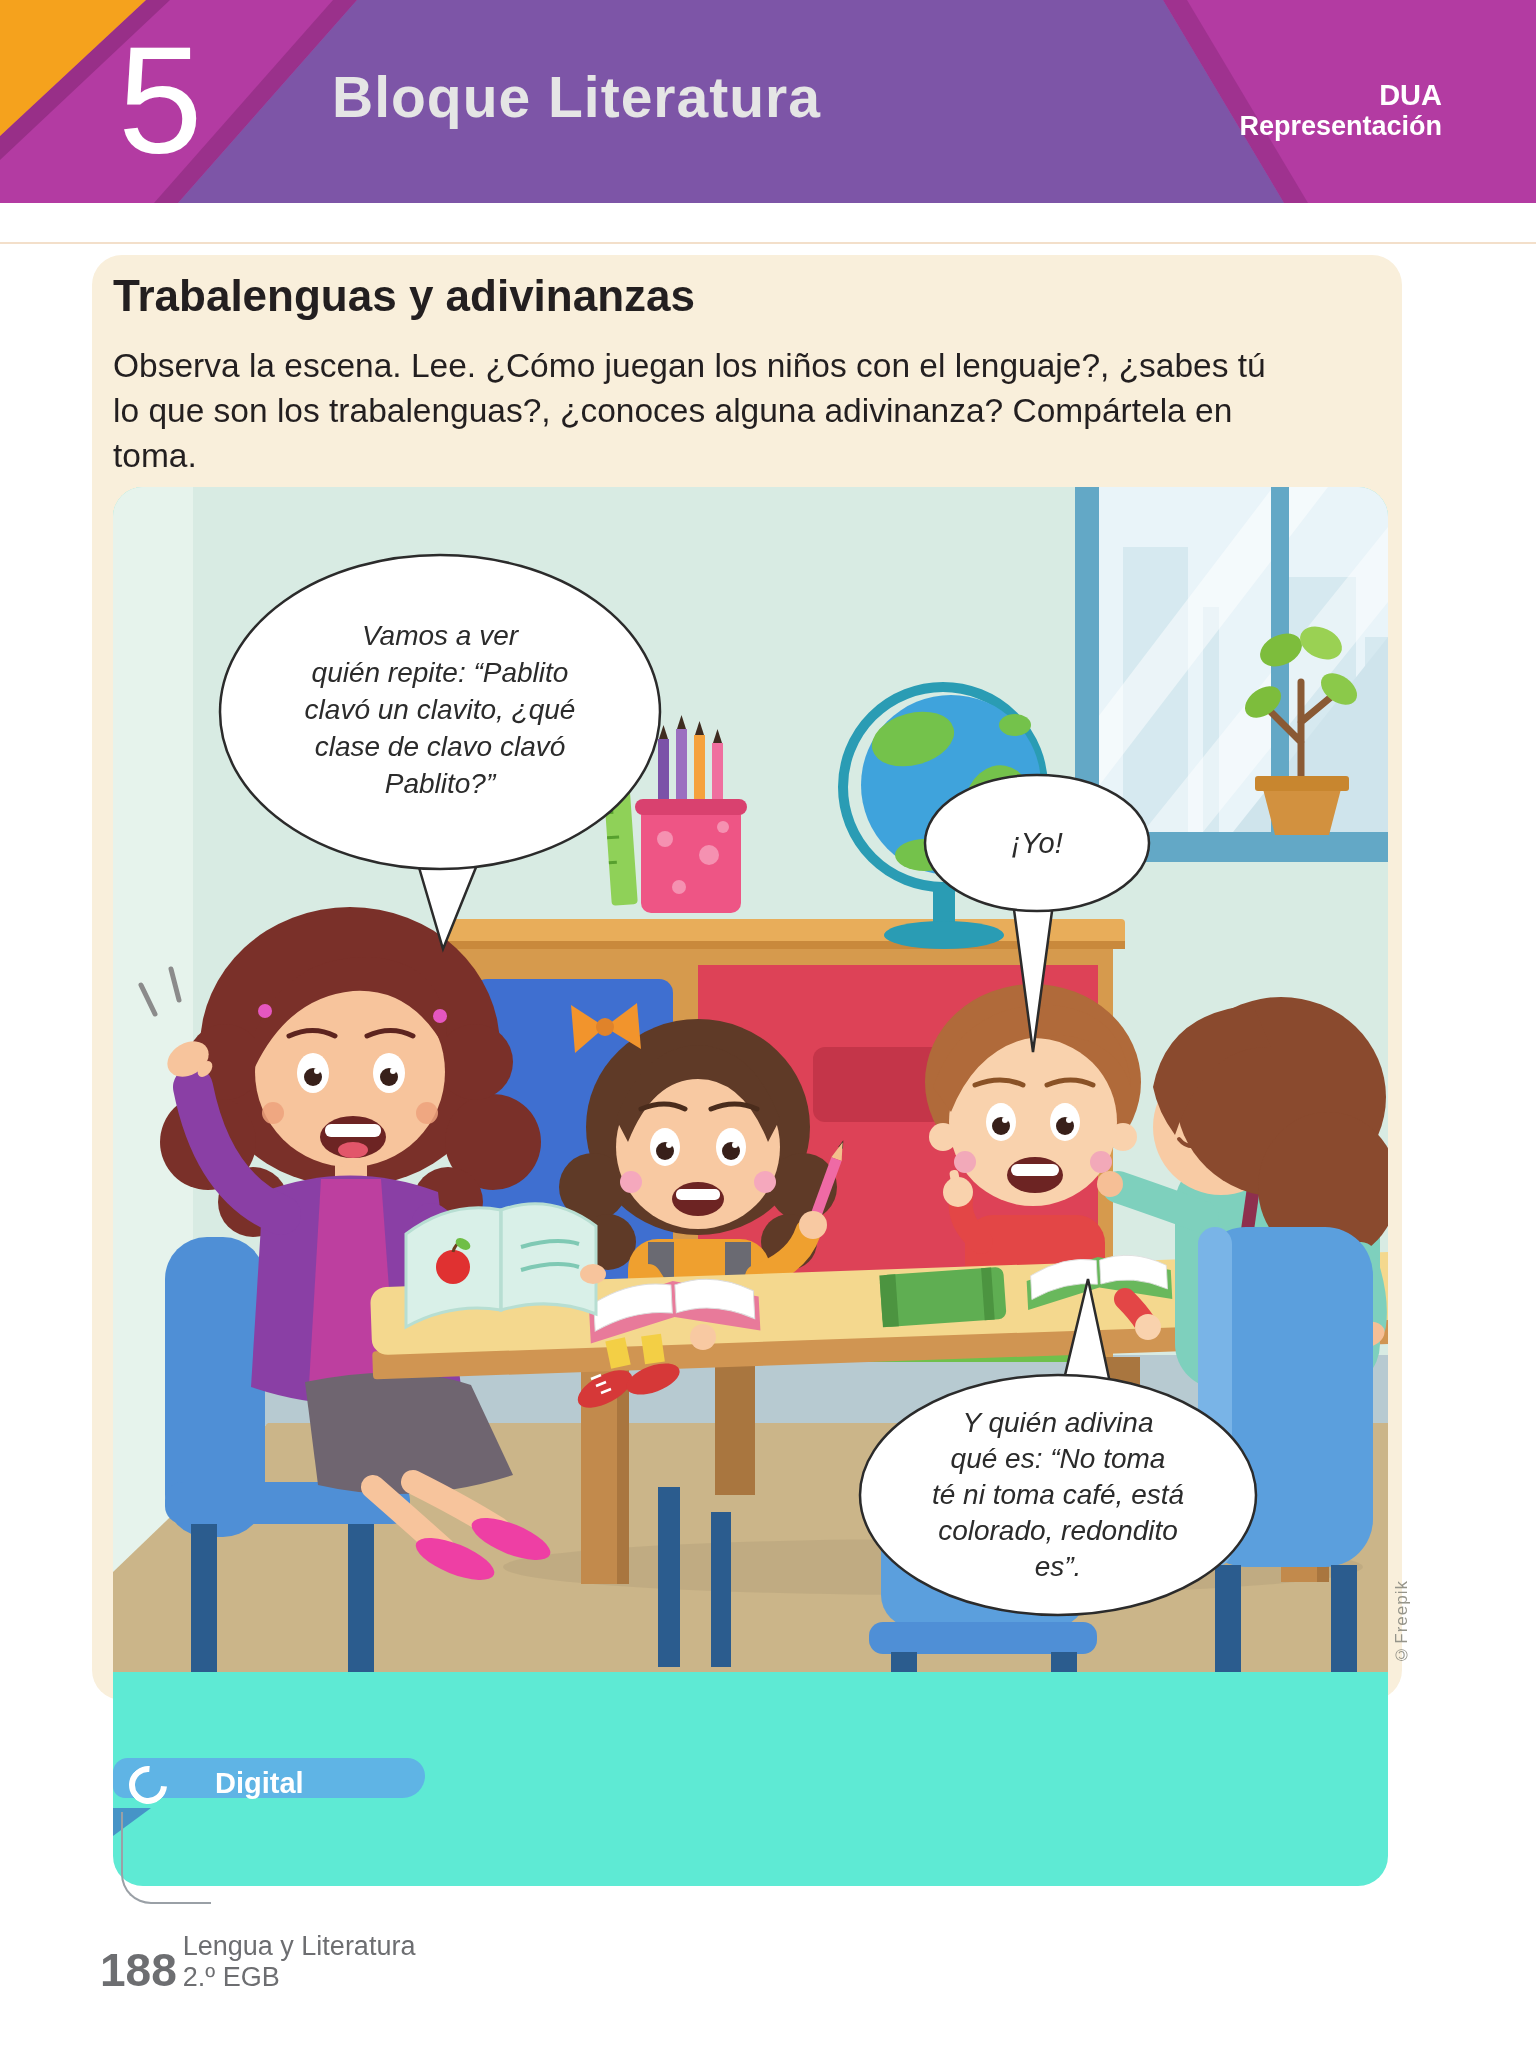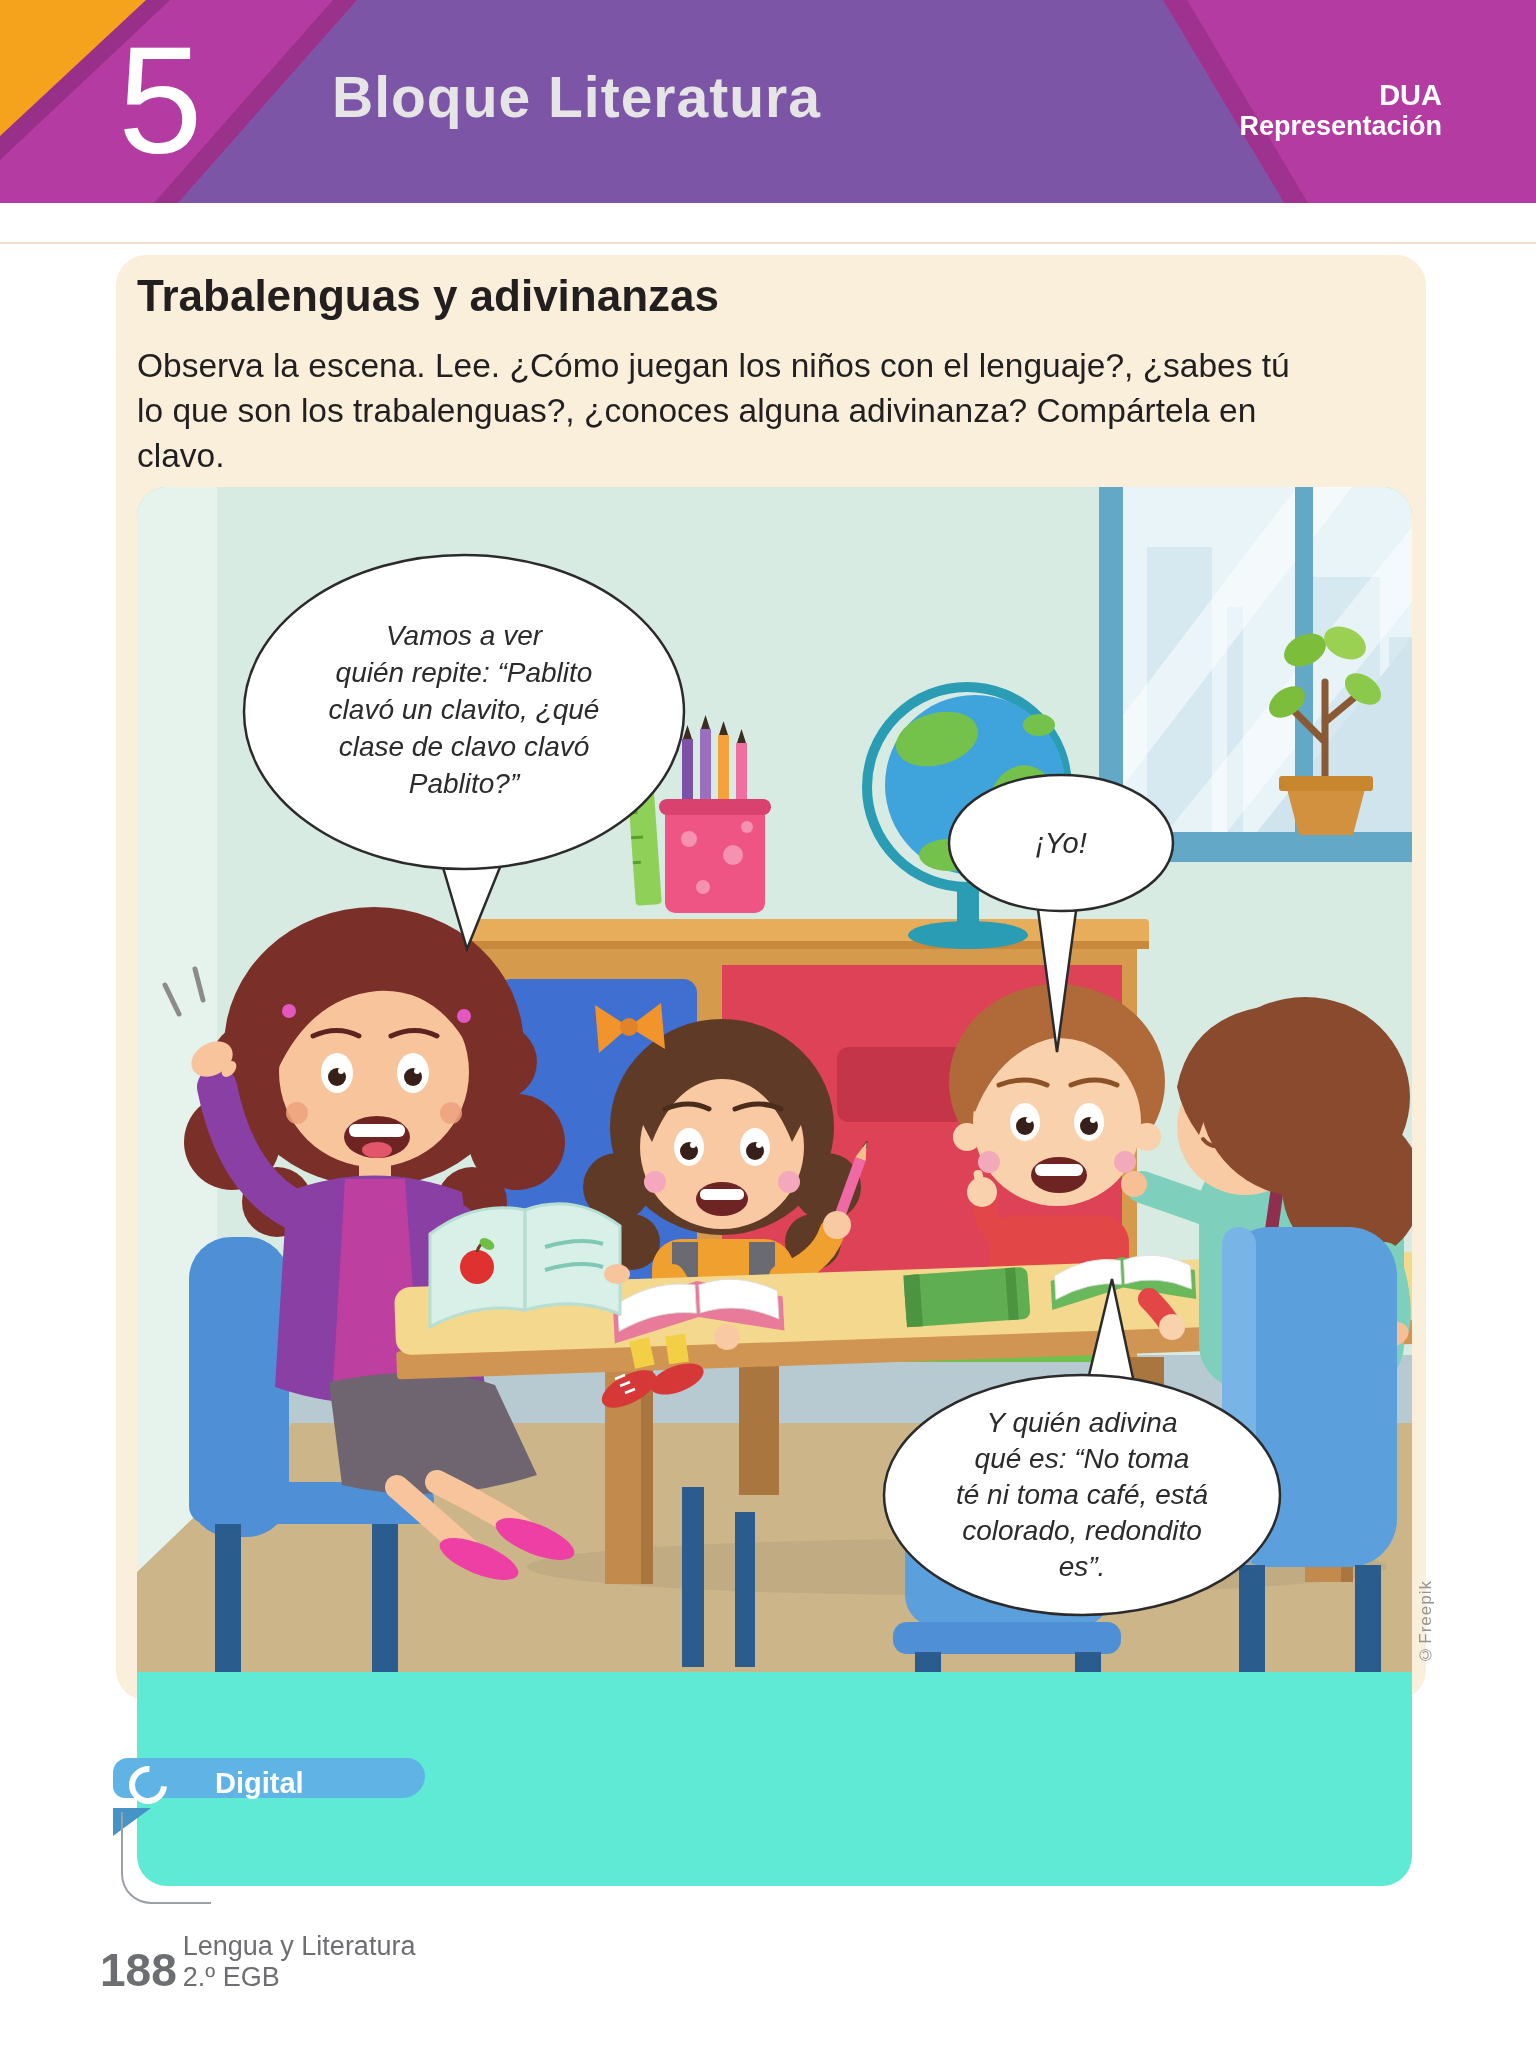--- a/index.html
+++ b/index.html
@@ -15,21 +15,21 @@
   .purple-shadow-r{background:rgba(70,12,60,.18);clip-path:polygon(1163px 0,1187px 0,1308px 100%,1284px 100%);}
   .purple-band{background:#7d55a7;clip-path:polygon(357px 0,1163px 0,1284px 100%,178px 100%);}
   .unit-number{position:absolute;left:118px;top:18px;font-size:152px;line-height:164px;color:#fff;font-weight:400;}
   .header-title{position:absolute;left:332px;top:64px;font-size:57px;font-weight:700;color:#e5e5e5;letter-spacing:1px;}
   .dua{position:absolute;right:94px;top:80px;text-align:right;color:#fff;line-height:31px;}
   .dua-1{font-size:29px;font-weight:700;}
   .dua-2{font-size:27px;font-weight:700;}
   .top-divider{position:absolute;top:242px;left:0;width:1536px;height:2px;background:#f3dfca;}
 
   
-  .panel{position:absolute;left:92px;top:255px;width:1310px;height:1445px;background:#f9efdb;border-radius:30px;margin-left:24px;}
+  .panel{position:absolute;left:92px;top:255px;width:1310px;height:1445px;background:#f9efdb;border-radius:30px;}
   .panel-title{position:absolute;left:21px;top:14px;font-size:44px;line-height:54px;font-weight:700;color:#231f20;}
   .panel-intro{position:absolute;left:21px;top:88px;width:1285px;font-size:33.5px;line-height:45px;color:#231f20;}
   .panel-intro .iline{white-space:nowrap;}
   .panel-intro b{font-weight:400;text-align:center;}
   .credit{position:absolute;left:1300px;top:1325px;writing-mode:vertical-rl;transform:rotate(180deg);
           font-size:17px;color:#95948a;letter-spacing:1px;}
 
   
   .illo{position:absolute;left:21px;top:232px;width:1275px;height:1399px;border-radius:30px;overflow:hidden;background:#5eead4;font-style:italic;}
   .illo svg{display:block;}
@@ -75,21 +75,21 @@
     </div>
   </div>
   <div class="top-divider"></div>
 
   <div class="panel">
     <div class="panel-title">Trabalenguas y adivinanzas</div>
 
     <div class="panel-intro">
       <div class="iline"><b>Observa</b><span> la escena. </span><b>Lee</b><span>. ¿Cómo juegan los niños con el lenguaje?, ¿sabes tú</span></div>
       <div class="iline"><span>lo que son los trabalenguas?, ¿conoces alguna adivinanza? </span><b>Compártela</b><span> en</span></div>
-      <div class="iline"><span>clavo.</span></div>
+      <div class="iline"><span>toma.</span></div>
     </div>
 
     <div class="illo">
       <svg width="1275" height="1185" viewBox="0 0 1275 1185">
 
         <rect x="0" y="0" width="1275" height="1185" fill="#d8ebe3"></rect>
         <rect x="0" y="0" width="80" height="1185" fill="#e6f3ec"></rect>
         <rect x="80" y="868" width="1195" height="70" fill="#b7cad1"></rect>
         <polygon points="0,1085 155,936 1275,936 1275,1185 0,1185" fill="#cbb589"></polygon>
         <ellipse cx="820" cy="1080" rx="430" ry="28" fill="rgba(0,0,0,0.05)"></ellipse>

